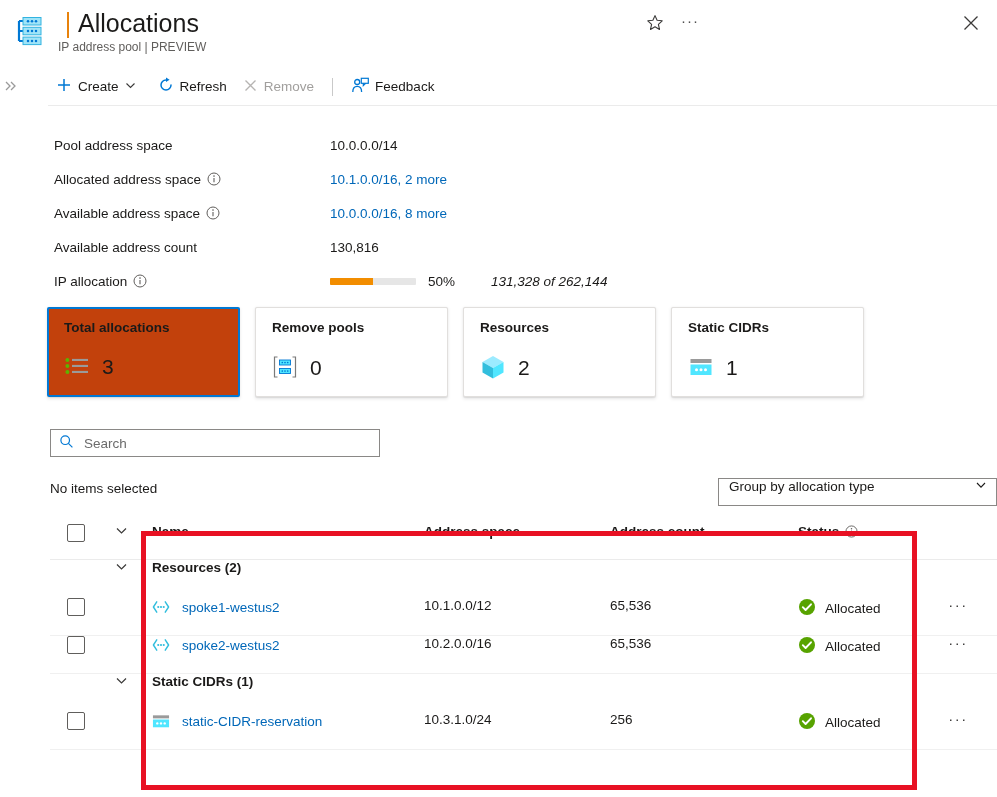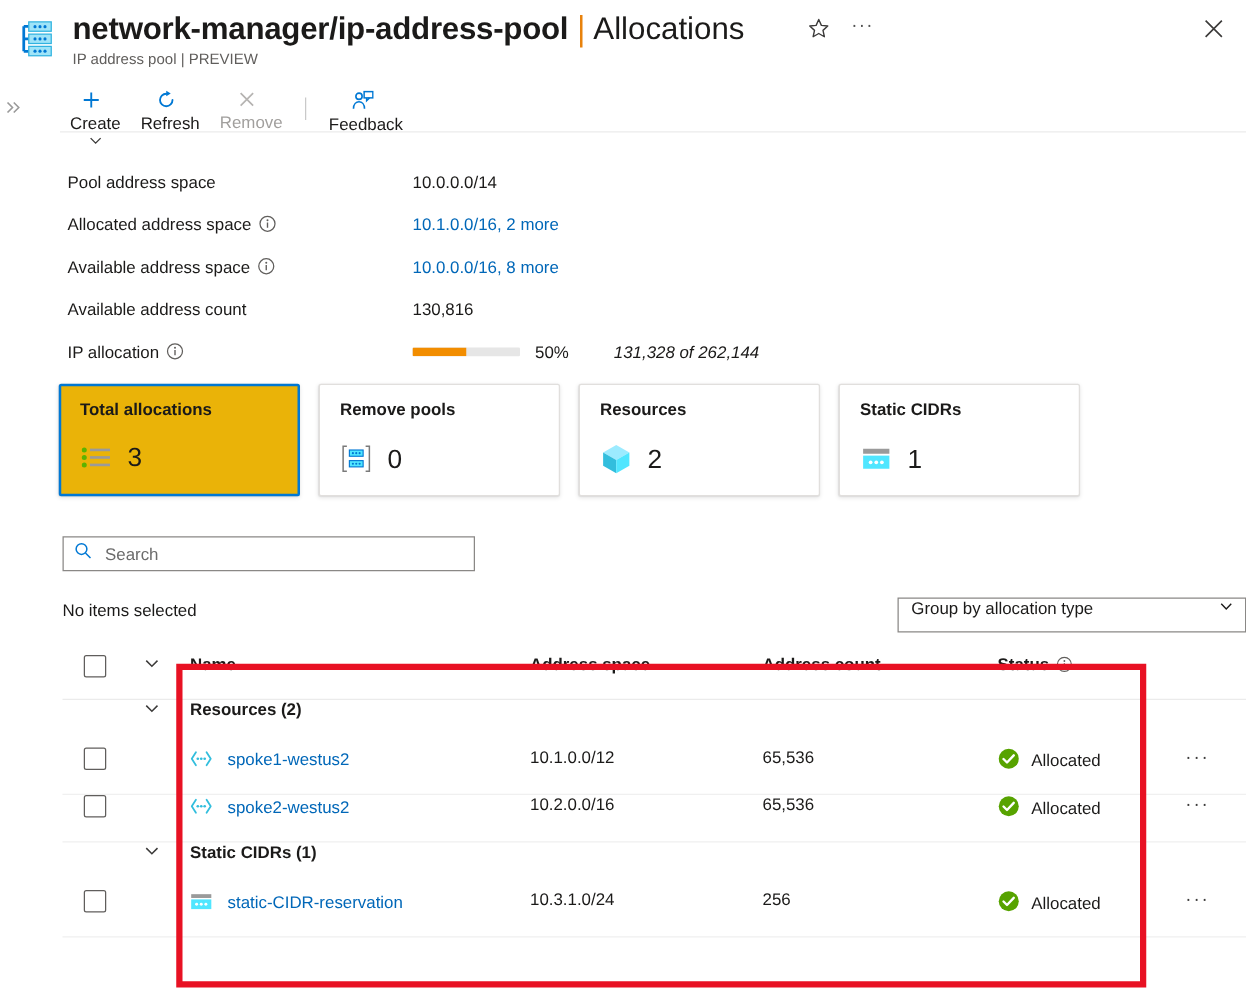--- a/index.html
+++ b/index.html
@@ -23,21 +23,21 @@
   .fav-icon { position:absolute; left:645px; top:13px; width:20px; height:20px; cursor:pointer; }
   .ellipsis-btn { position:absolute; left:678px; top:12px; width:24px; height:22px; text-align:center;
      font-size:15px; color:#505050; letter-spacing:1px; line-height:18px; cursor:pointer; }
   .close-btn { position:absolute; right:14px; top:11px; width:24px; height:24px; cursor:pointer; }
   .subtitle { position:absolute; left:58px; top:40px; font-size:12px; color:#605e5c; }
 
   
   .expand-chevrons { position:absolute; left:4px; top:79px; font-size:14px; color:#9a9a9a; cursor:pointer; }
   .cmdbar { position:absolute; left:48px; top:70px; width:949px; height:33px; display:flex; align-items:center; }
   .cmd { display:flex; align-items:center; height:30px; padding:0 8px; font-size:13.5px; color:#1b1a19;
-     cursor:pointer; white-space:nowrap;flex-direction:column; }
+     cursor:pointer; white-space:nowrap; }
   .cmd.disabled { color:#a19f9d; cursor:default; }
   .cmd svg { margin-right:6px; flex:0 0 auto; }
   .cmd-caret { margin-left:6px; }
   .cmd-sep { width:1px; height:18px; background:#c9c9c9; margin:0 10px; }
   .cmdbar-rule { position:absolute; left:48px; top:105px; width:949px; height:1px; background:#ebebeb; }
 
   
   .props { position:absolute; left:54px; top:128px; width:700px; }
   .prop-row { position:relative; height:34px; display:flex; align-items:center; font-size:13.5px; }
   .prop-label { width:276px; color:#1b1a19; display:flex; align-items:center; }
@@ -48,21 +48,21 @@
   .bar-track { width:86px; height:7px; background:#e6e6e6; border-radius:1px; overflow:hidden; }
   .bar-fill { height:7px; background:#f28d00; }
   .bar-pct { margin-left:12px; font-size:13.5px; color:#1b1a19; }
   .bar-abs { margin-left:36px; font-size:13.5px; color:#1b1a19;font-style:italic; }
 
   
   .cards { position:absolute; left:47px; top:307px; display:flex; gap:15px; }
   .card { width:193px; height:90px; background:#ffffff; border:1px solid #e1dfdd; border-radius:2px;
      padding:12px 14px 0 16px; position:relative; cursor:pointer;
      box-shadow:0 1.2px 3.6px rgba(0,0,0,0.10), 0 0.3px 0.9px rgba(0,0,0,0.07); }
-  .card.selected { background:#eab308; border:2px solid #0078d4; padding:11px 13px 0 15px; }
+  .card.selected { background:#c2410c; border:2px solid #0078d4; padding:11px 13px 0 15px; }
   .card-title { font-size:13.5px; font-weight:700; color:#1b1a19; }
   .card-body { position:absolute; left:16px; bottom:16px; display:flex; align-items:center; }
   .card.selected .card-body { left:15px; }
   .card-ico { width:26px; height:26px; display:flex; align-items:center; justify-content:center; }
   .card-num { font-size:21px; color:#1b1a19; margin-left:12px; line-height:1; }
 
   
   .search-box { position:absolute; left:50px; top:429px; width:330px; height:28px;
      border:1px solid #8a8886; background:#fff; display:flex; align-items:center; padding:0 8px; }
   .search-box input { border:none; outline:none; font-size:13.5px; font-family:inherit; color:#1b1a19;
@@ -121,21 +121,20 @@
             <circle cx="20" cy="17.1" r="1.25"></circle>
             <circle cx="24" cy="17.1" r="1.25"></circle>
           <circle cx="16" cy="26.9" r="1.25"></circle>
             <circle cx="20" cy="26.9" r="1.25"></circle>
             <circle cx="24" cy="26.9" r="1.25"></circle>
         </g>
       </svg>
     </span>
 
     <div class="title-line">
-      <span class="title-main">network-manager/ip-address-pool</span>
       <span class="title-bar-sep"></span>
       <span class="title-sub-name">Allocations</span>
     </div>
 
     <span class="fav-icon">
       <svg width="20" height="20" viewBox="0 0 20 20">
         <path d="M10 2.6 L12.1 7.3 L17.2 7.8 L13.4 11.3 L14.5 16.4 L10 13.8 L5.5 16.4 L6.6 11.3 L2.8 7.8 L7.9 7.3 Z" fill="none" stroke="#3b3a39" stroke-width="1.1" stroke-linejoin="round"></path>
       </svg>
     </span>
 

